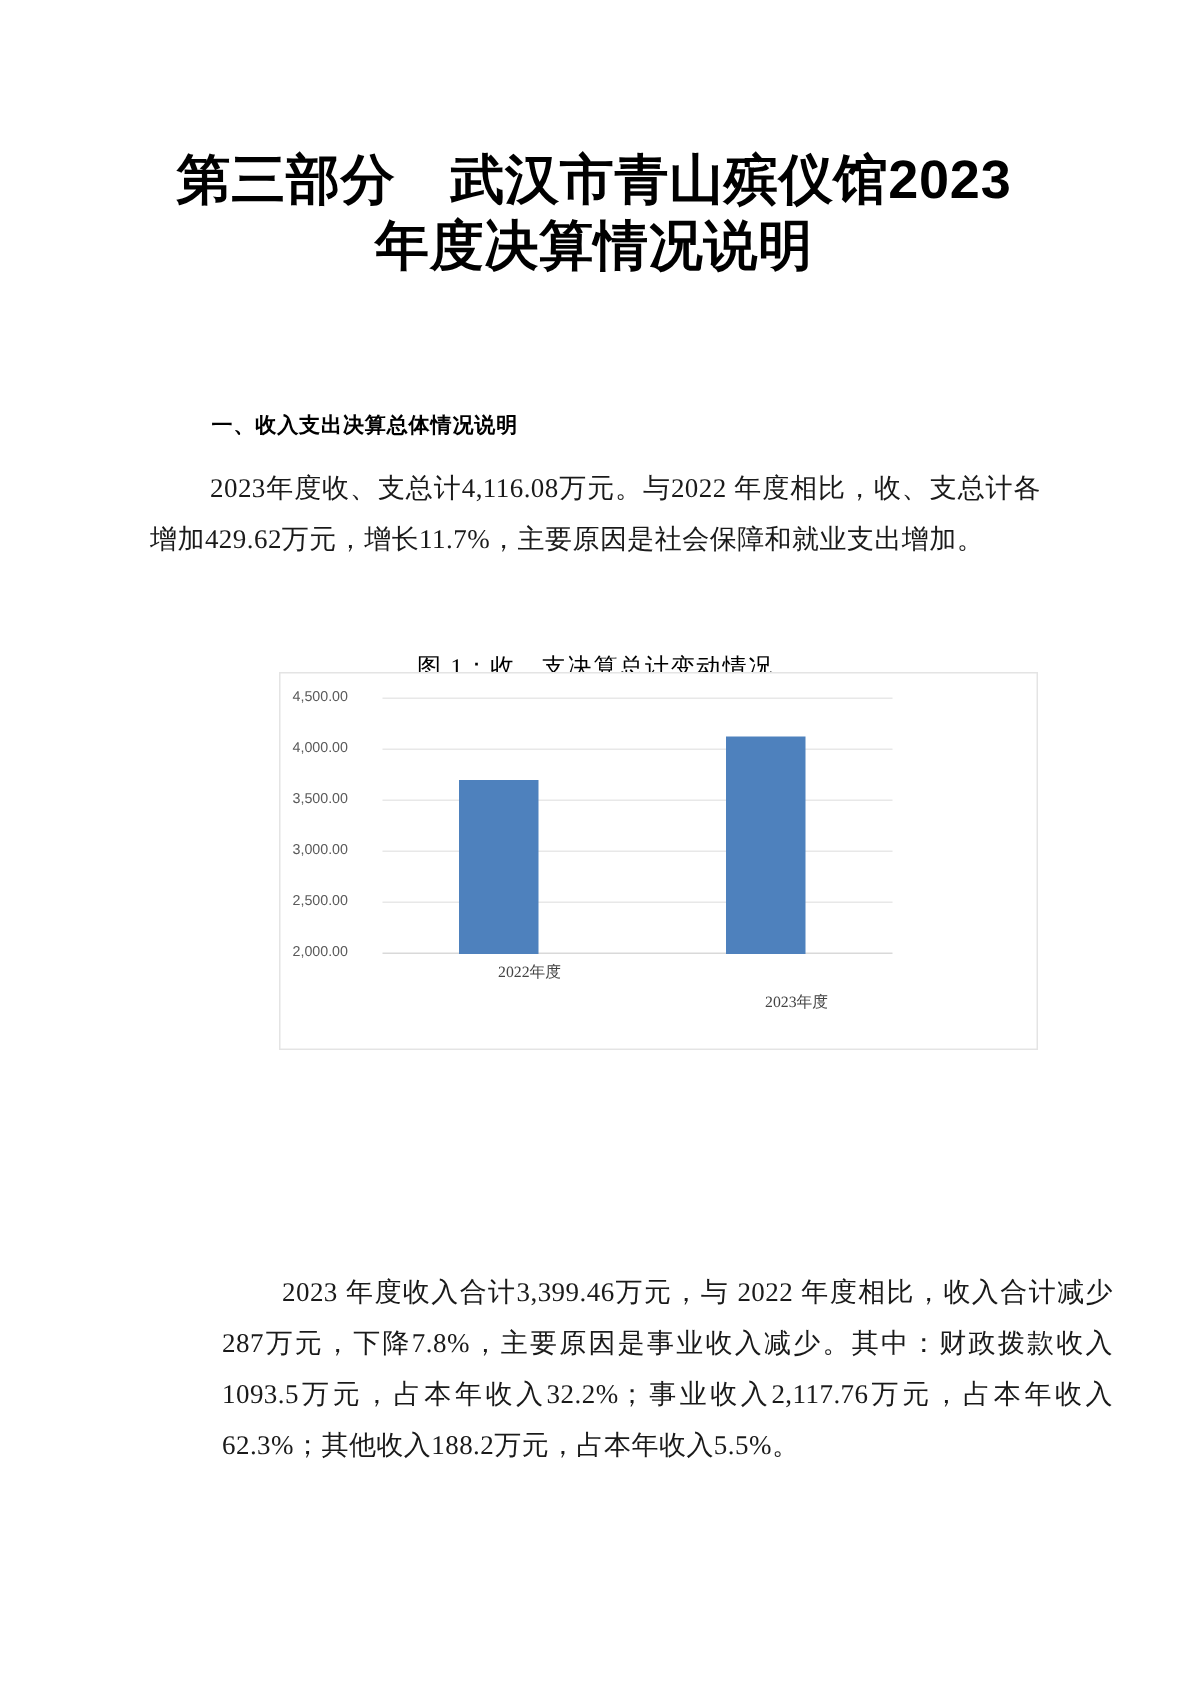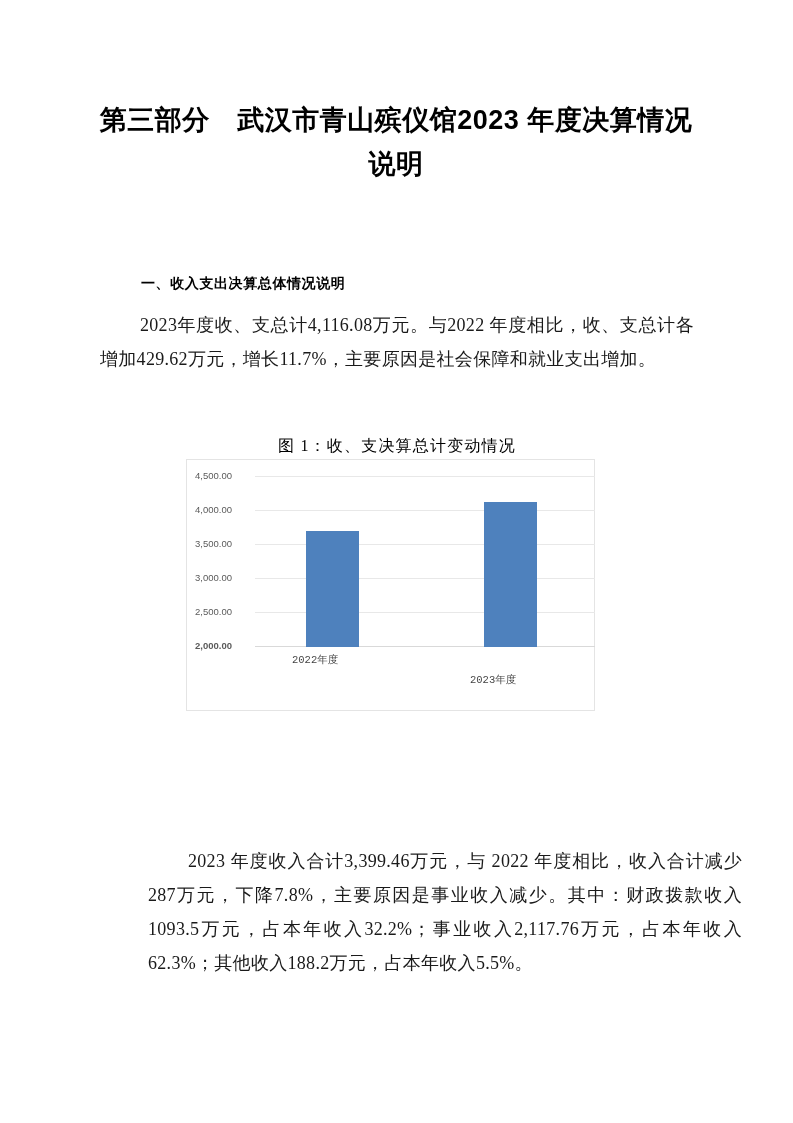--- a/index.html
+++ b/index.html
@@ -26,21 +26,21 @@
 
   
   .doc-title {
     position: absolute;
     left: 96px;
     top: 98px;
     width: 600px;
     text-align: center;
     font-family: "Liberation Sans", "DejaVu Sans", sans-serif;
     font-weight: bold;
-    font-size: 27px;
+    font-size: 36px;
     line-height: 44px;
     letter-spacing: 0.5px;
     color: #000000;
   }
 
   
   .section-heading {
     position: absolute;
     font-family: "Liberation Sans", "DejaVu Sans", sans-serif;
     font-weight: bold;
@@ -81,22 +81,22 @@
     font-size: 16px;
     line-height: 24px;
     letter-spacing: 1.2px;
     color: #000000;
   }
 
   
   .chart-frame {
     position: absolute;
     left: 186px;
-    top: 459px;
-    width: 409px;
+    top: 448px;
+    width: 506px;
     height: 252px;
     background: #ffffff;
     border: 1px solid #e4e4e4;
     box-sizing: border-box;
   }
 
   .plot-area {
     position: absolute;
     left: 0;
     top: 0;
@@ -129,24 +129,24 @@
 
   
   .bar {
     position: absolute;
     background: #4E81BD;
   }
 
   
   .x-cat {
     position: absolute;
-    font-family: Liberation Mono, monospace;
+    font-family: Liberation Serif, serif;
     font-size: 10.5px;
     color: #444444;
-    text-align: left;
+    text-align: right;
     line-height: 14px;
     white-space: nowrap;
   }
 
   
   .legend {
     position: absolute;
     left: 0;
     top: 218px;
     width: 425px;
@@ -190,21 +190,21 @@
       <div class="gridline" style="top:84px;"></div>
       <div class="gridline" style="top:118px;"></div>
       <div class="gridline" style="top:152px;"></div>
       <div class="gridline baseline" style="top:186px;"></div>
 
       <div class="y-tick" style="top:11px;">4,500.00</div>
       <div class="y-tick" style="top:45px;">4,000.00</div>
       <div class="y-tick" style="top:79px;">3,500.00</div>
       <div class="y-tick" style="top:113px;">3,000.00</div>
       <div class="y-tick" style="top:147px;">2,500.00</div>
-      <div class="y-tick" style="top:181px;font-weight:bold;">2,000.00</div>
+      <div class="y-tick" style="top:181px;">2,000.00</div>
 
       <div class="bar" style="left:119px; top:71px;  width:53px; height:116px;"></div>
       <div class="bar" style="left:297px; top:42px;  width:53px; height:145px;"></div>
 
       <div class="x-cat" style="left:105px; top:193px; width:82px;">2022年度</div>
       <div class="x-cat" style="left:283px; top:193px; width:82px;margin-top:20px;">2023年度</div>
 
 
     </div>
   </div>

